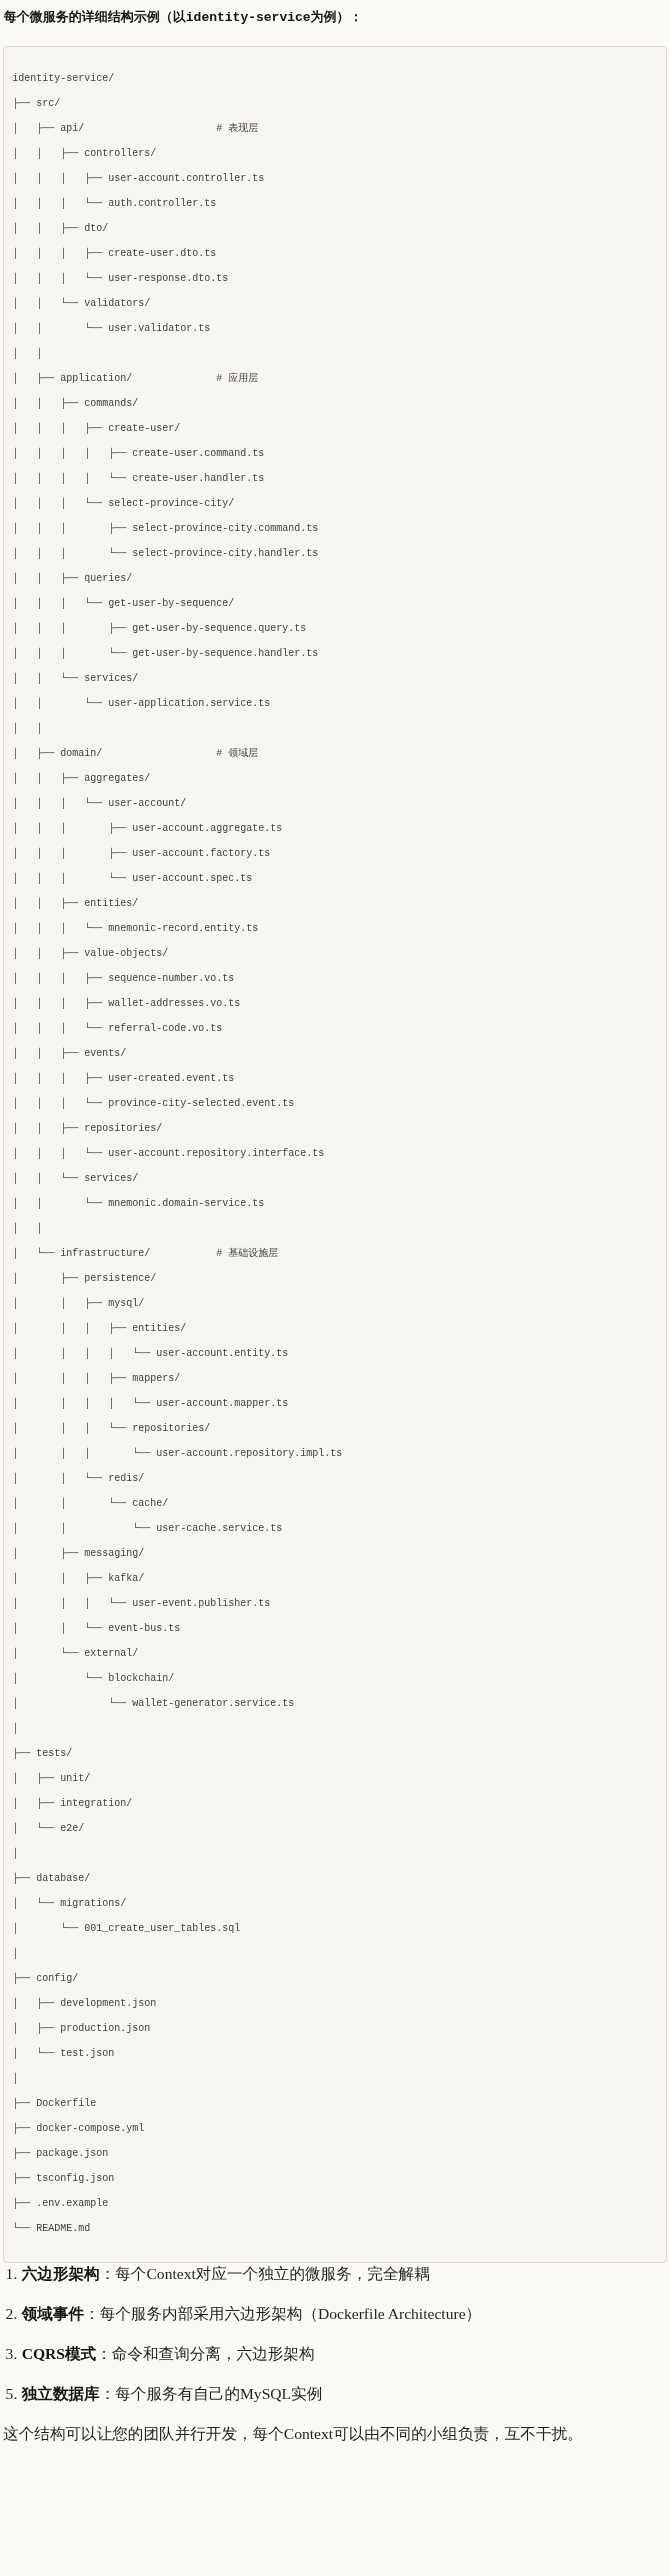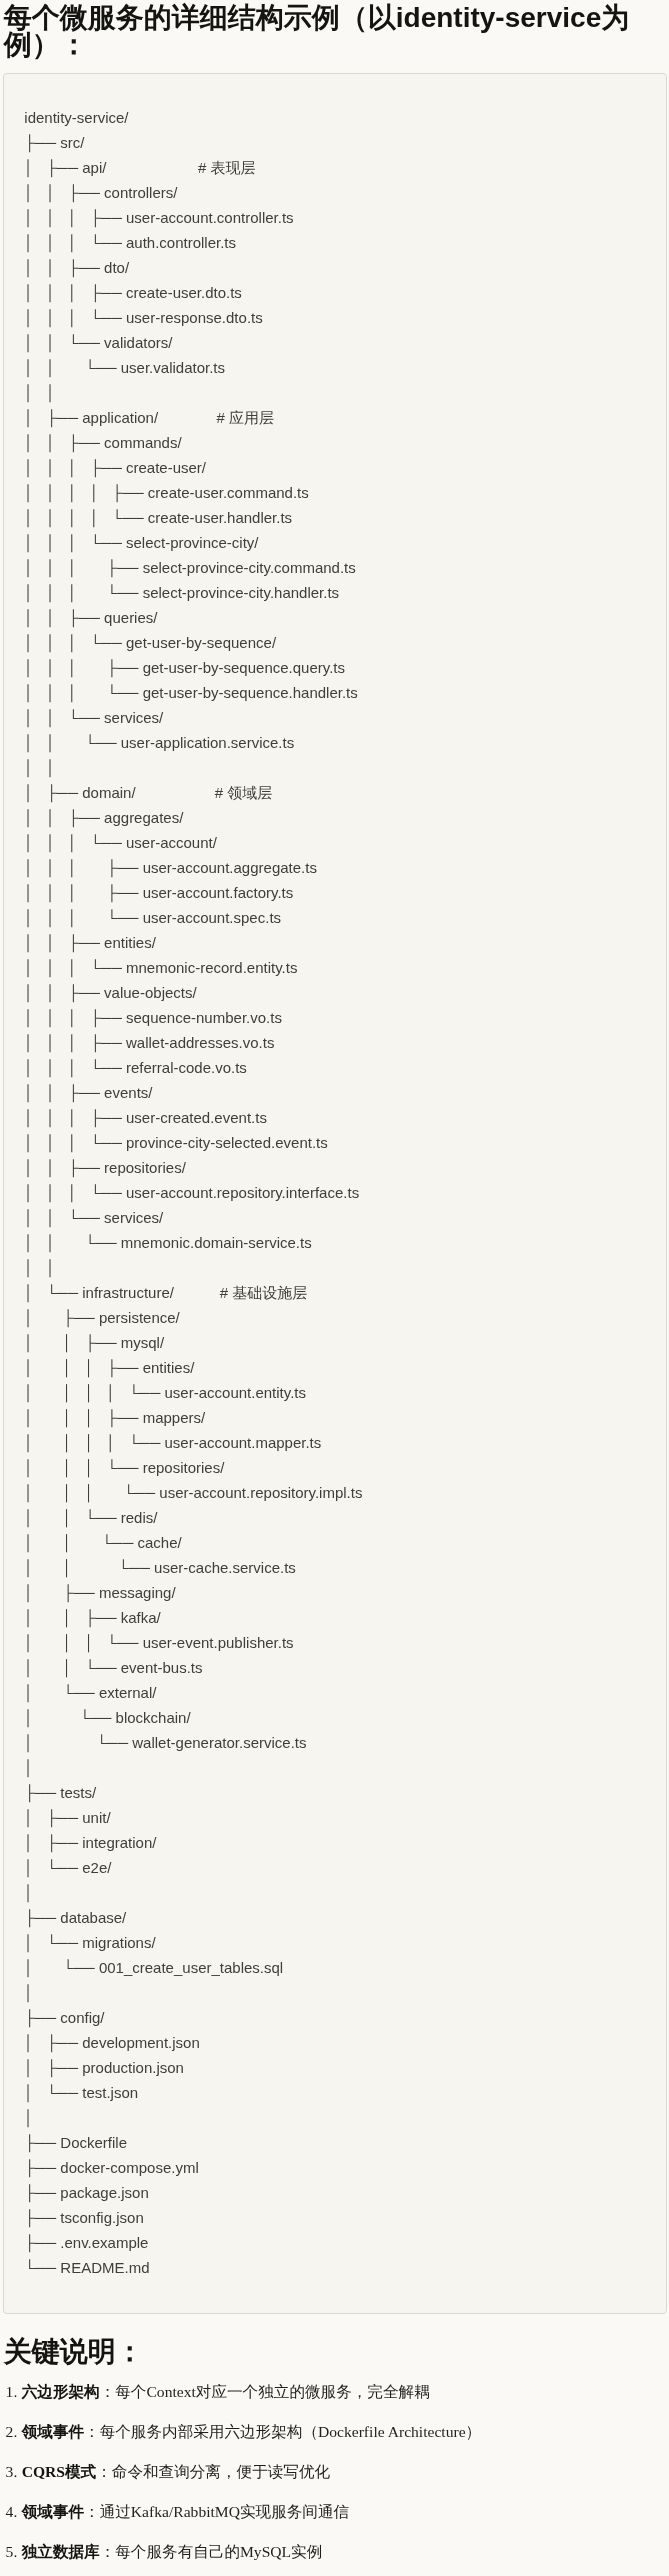--- a/index.html
+++ b/index.html
@@ -8,36 +8,36 @@
   }
   *{box-sizing:border-box}
   html,body{margin:0;padding:0}
   body{
     width:669px; min-height:2576px; background:var(--page-bg);
     padding:1.3px 2.5px 6.3px 2.5px;
     font-family:"Liberation Serif","DejaVu Serif",serif;
     color:var(--body-text);
   }
   .page-title, .notes-heading{
-    font-family:Liberation Sans, sans-serif;
+    font-family:Liberation Mono, monospace;
     font-weight:700; color:var(--heading-text);
-    font-size:28px; line-height:27px; margin:2.5px 0 0 0; padding-left:1.3px;
+    font-size:13px; line-height:27px; margin:2.5px 0 0 0; padding-left:1.3px;
   }
   .code-block{
     margin-top:15px;
     background:var(--code-bg);
     border:0.6px solid var(--code-border);
     border-radius:3.8px;
     padding:19.4px 10px 20.6px 8.8px;
     overflow:hidden;
   }
   .tree{
-    margin:12px; padding:0;
-    font-family:Liberation Sans, sans-serif;
-    font-size:15px; color:var(--code-text);
+    margin:0; padding:0;
+    font-family:Liberation Mono, monospace;
+    font-size:10px; color:var(--code-text);
   }
   .tree-line{
     height:25px; line-height:25px;
     white-space:pre;
     font-family:inherit;
   }
   .notes-heading{margin-top:24px; margin-bottom:16.3px;}
   .notes-list{padding-left:3.1px;}
   .note{
     font-size:15.6px; line-height:21px;
@@ -54,26 +54,24 @@
 <body>
 
 <main>
 
   <h2 class="page-title">每个微服务的详细结构示例（以identity-service为例）：</h2>
 
   <section class="code-block">
     <pre class="tree"><div class="tree-line">identity-service/</div><div class="tree-line">├── src/</div><div class="tree-line">│   ├── api/                      # 表现层</div><div class="tree-line">│   │   ├── controllers/</div><div class="tree-line">│   │   │   ├── user-account.controller.ts</div><div class="tree-line">│   │   │   └── auth.controller.ts</div><div class="tree-line">│   │   ├── dto/</div><div class="tree-line">│   │   │   ├── create-user.dto.ts</div><div class="tree-line">│   │   │   └── user-response.dto.ts</div><div class="tree-line">│   │   └── validators/</div><div class="tree-line">│   │       └── user.validator.ts</div><div class="tree-line">│   │</div><div class="tree-line">│   ├── application/              # 应用层</div><div class="tree-line">│   │   ├── commands/</div><div class="tree-line">│   │   │   ├── create-user/</div><div class="tree-line">│   │   │   │   ├── create-user.command.ts</div><div class="tree-line">│   │   │   │   └── create-user.handler.ts</div><div class="tree-line">│   │   │   └── select-province-city/</div><div class="tree-line">│   │   │       ├── select-province-city.command.ts</div><div class="tree-line">│   │   │       └── select-province-city.handler.ts</div><div class="tree-line">│   │   ├── queries/</div><div class="tree-line">│   │   │   └── get-user-by-sequence/</div><div class="tree-line">│   │   │       ├── get-user-by-sequence.query.ts</div><div class="tree-line">│   │   │       └── get-user-by-sequence.handler.ts</div><div class="tree-line">│   │   └── services/</div><div class="tree-line">│   │       └── user-application.service.ts</div><div class="tree-line">│   │</div><div class="tree-line">│   ├── domain/                   # 领域层</div><div class="tree-line">│   │   ├── aggregates/</div><div class="tree-line">│   │   │   └── user-account/</div><div class="tree-line">│   │   │       ├── user-account.aggregate.ts</div><div class="tree-line">│   │   │       ├── user-account.factory.ts</div><div class="tree-line">│   │   │       └── user-account.spec.ts</div><div class="tree-line">│   │   ├── entities/</div><div class="tree-line">│   │   │   └── mnemonic-record.entity.ts</div><div class="tree-line">│   │   ├── value-objects/</div><div class="tree-line">│   │   │   ├── sequence-number.vo.ts</div><div class="tree-line">│   │   │   ├── wallet-addresses.vo.ts</div><div class="tree-line">│   │   │   └── referral-code.vo.ts</div><div class="tree-line">│   │   ├── events/</div><div class="tree-line">│   │   │   ├── user-created.event.ts</div><div class="tree-line">│   │   │   └── province-city-selected.event.ts</div><div class="tree-line">│   │   ├── repositories/</div><div class="tree-line">│   │   │   └── user-account.repository.interface.ts</div><div class="tree-line">│   │   └── services/</div><div class="tree-line">│   │       └── mnemonic.domain-service.ts</div><div class="tree-line">│   │</div><div class="tree-line">│   └── infrastructure/           # 基础设施层</div><div class="tree-line">│       ├── persistence/</div><div class="tree-line">│       │   ├── mysql/</div><div class="tree-line">│       │   │   ├── entities/</div><div class="tree-line">│       │   │   │   └── user-account.entity.ts</div><div class="tree-line">│       │   │   ├── mappers/</div><div class="tree-line">│       │   │   │   └── user-account.mapper.ts</div><div class="tree-line">│       │   │   └── repositories/</div><div class="tree-line">│       │   │       └── user-account.repository.impl.ts</div><div class="tree-line">│       │   └── redis/</div><div class="tree-line">│       │       └── cache/</div><div class="tree-line">│       │           └── user-cache.service.ts</div><div class="tree-line">│       ├── messaging/</div><div class="tree-line">│       │   ├── kafka/</div><div class="tree-line">│       │   │   └── user-event.publisher.ts</div><div class="tree-line">│       │   └── event-bus.ts</div><div class="tree-line">│       └── external/</div><div class="tree-line">│           └── blockchain/</div><div class="tree-line">│               └── wallet-generator.service.ts</div><div class="tree-line">│</div><div class="tree-line">├── tests/</div><div class="tree-line">│   ├── unit/</div><div class="tree-line">│   ├── integration/</div><div class="tree-line">│   └── e2e/</div><div class="tree-line">│</div><div class="tree-line">├── database/</div><div class="tree-line">│   └── migrations/</div><div class="tree-line">│       └── 001_create_user_tables.sql</div><div class="tree-line">│</div><div class="tree-line">├── config/</div><div class="tree-line">│   ├── development.json</div><div class="tree-line">│   ├── production.json</div><div class="tree-line">│   └── test.json</div><div class="tree-line">│</div><div class="tree-line">├── Dockerfile</div><div class="tree-line">├── docker-compose.yml</div><div class="tree-line">├── package.json</div><div class="tree-line">├── tsconfig.json</div><div class="tree-line">├── .env.example</div><div class="tree-line">└── README.md</div></pre>
   </section>
 
-  <h2 class="notes-heading">关键说明：</h2>
 
   <div class="notes-list" id="notes-list">
       <p class="note"><span class="num">1.</span><b class="term">六边形架构</b><span class="colon">：</span><span class="desc">每个Context对应一个独立的微服务，完全解耦</span></p>
       <p class="note"><span class="num">2.</span><b class="term">领域事件</b><span class="colon">：</span><span class="desc">每个服务内部采用六边形架构（Dockerfile Architecture）</span></p>
-      <p class="note"><span class="num">3.</span><b class="term">CQRS模式</b><span class="colon">：</span><span class="desc">命令和查询分离，便于读写优化</span></p>
-      <p class="note"><span class="num">4.</span><b class="term">领域事件</b><span class="colon">：</span><span class="desc">通过Kafka/RabbitMQ实现服务间通信</span></p>
+      <p class="note"><span class="num">3.</span><b class="term">CQRS模式</b><span class="colon">：</span><span class="desc">命令和查询分离，六边形架构</span></p>
       <p class="note"><span class="num">5.</span><b class="term">独立数据库</b><span class="colon">：</span><span class="desc">每个服务有自己的MySQL实例</span></p>
     </div>
 
   <p class="closing">这个结构可以让您的团队并行开发，每个Context可以由不同的小组负责，互不干扰。</p>
 
 </main>
 
 
 </body></html>

